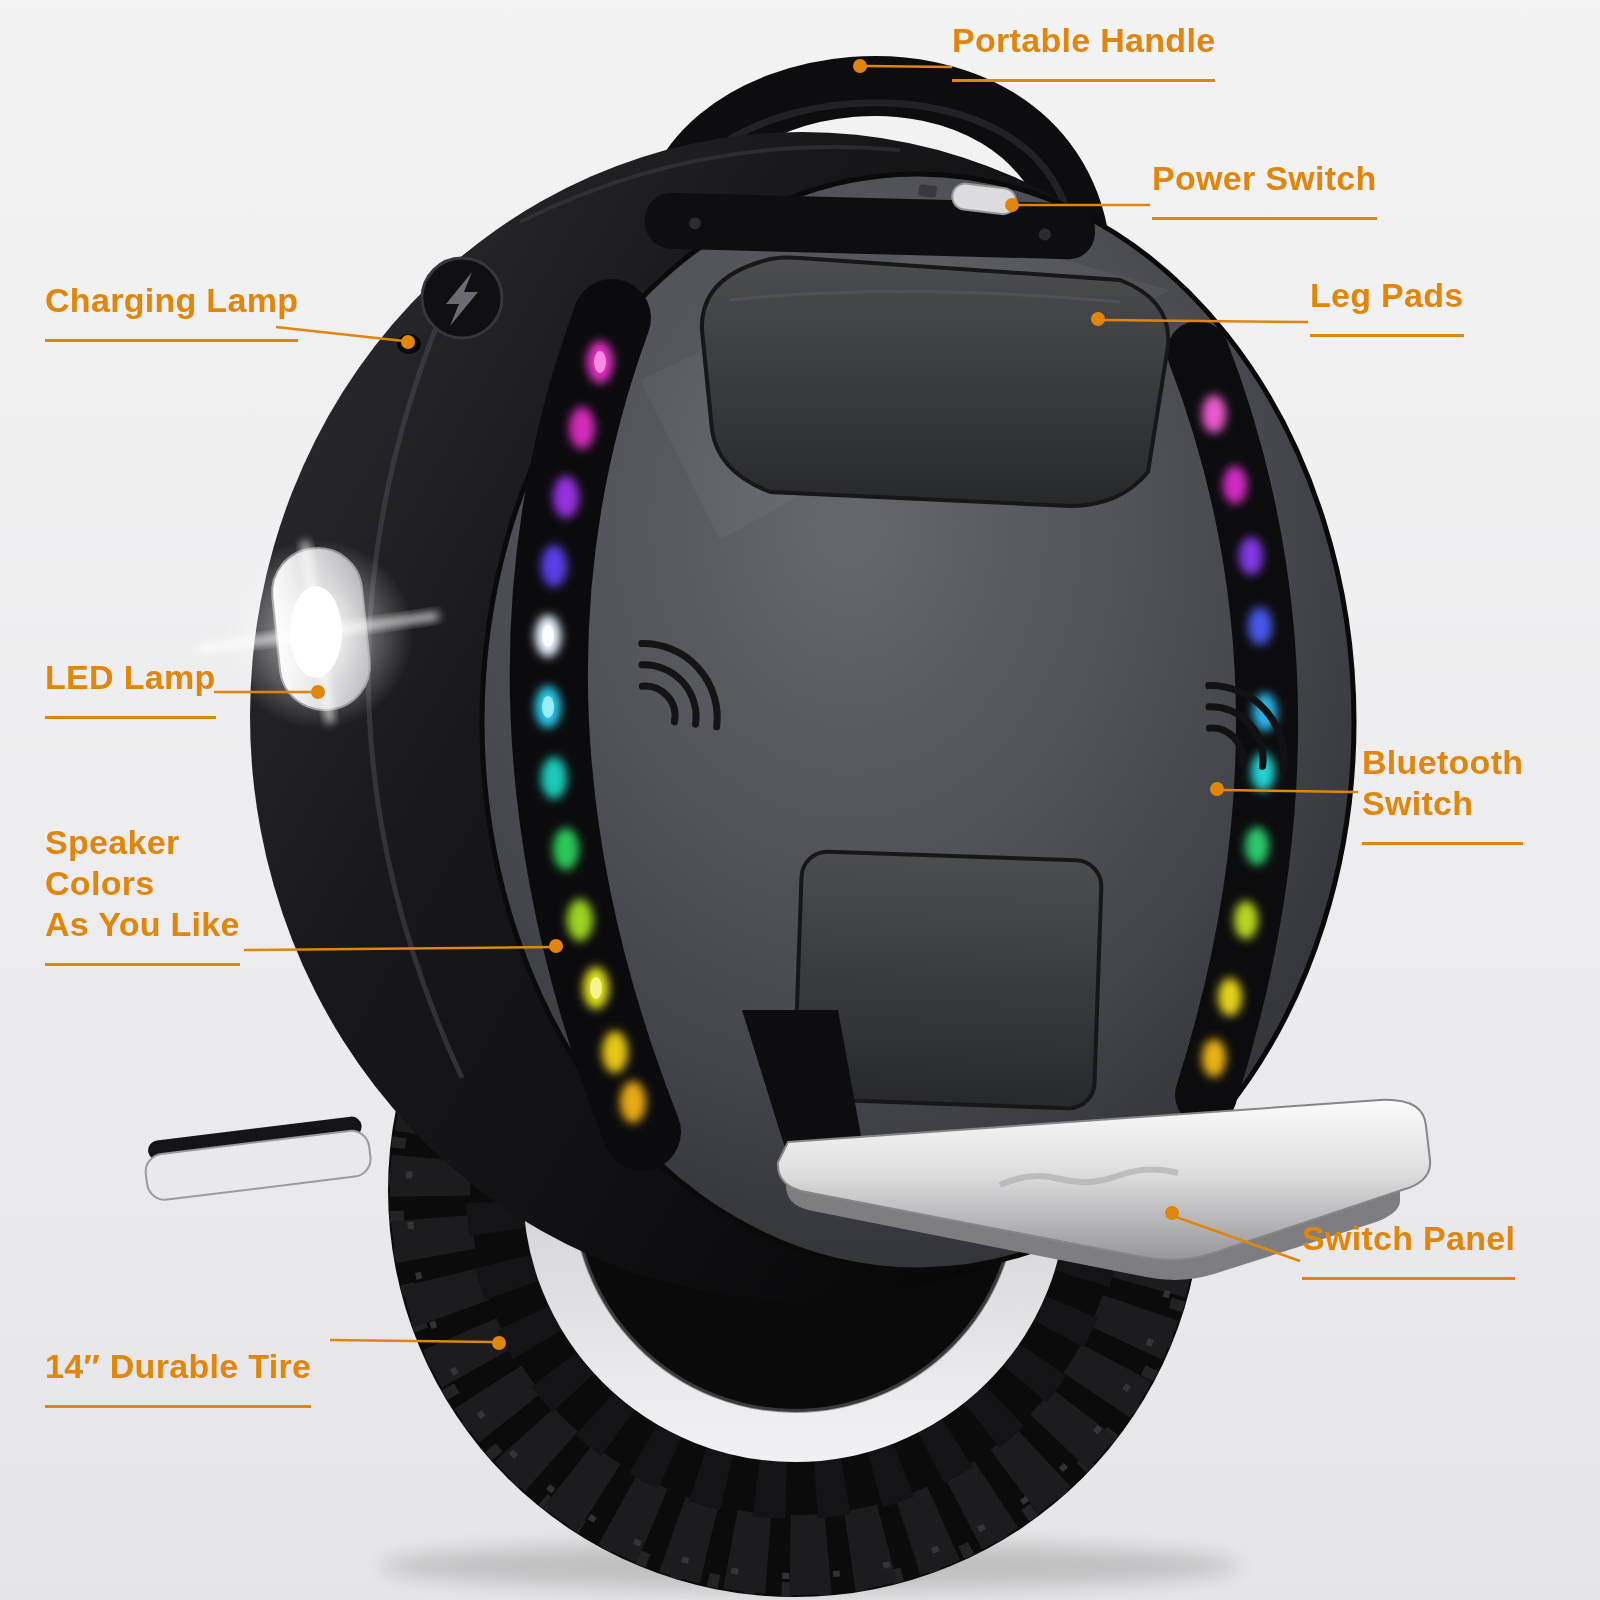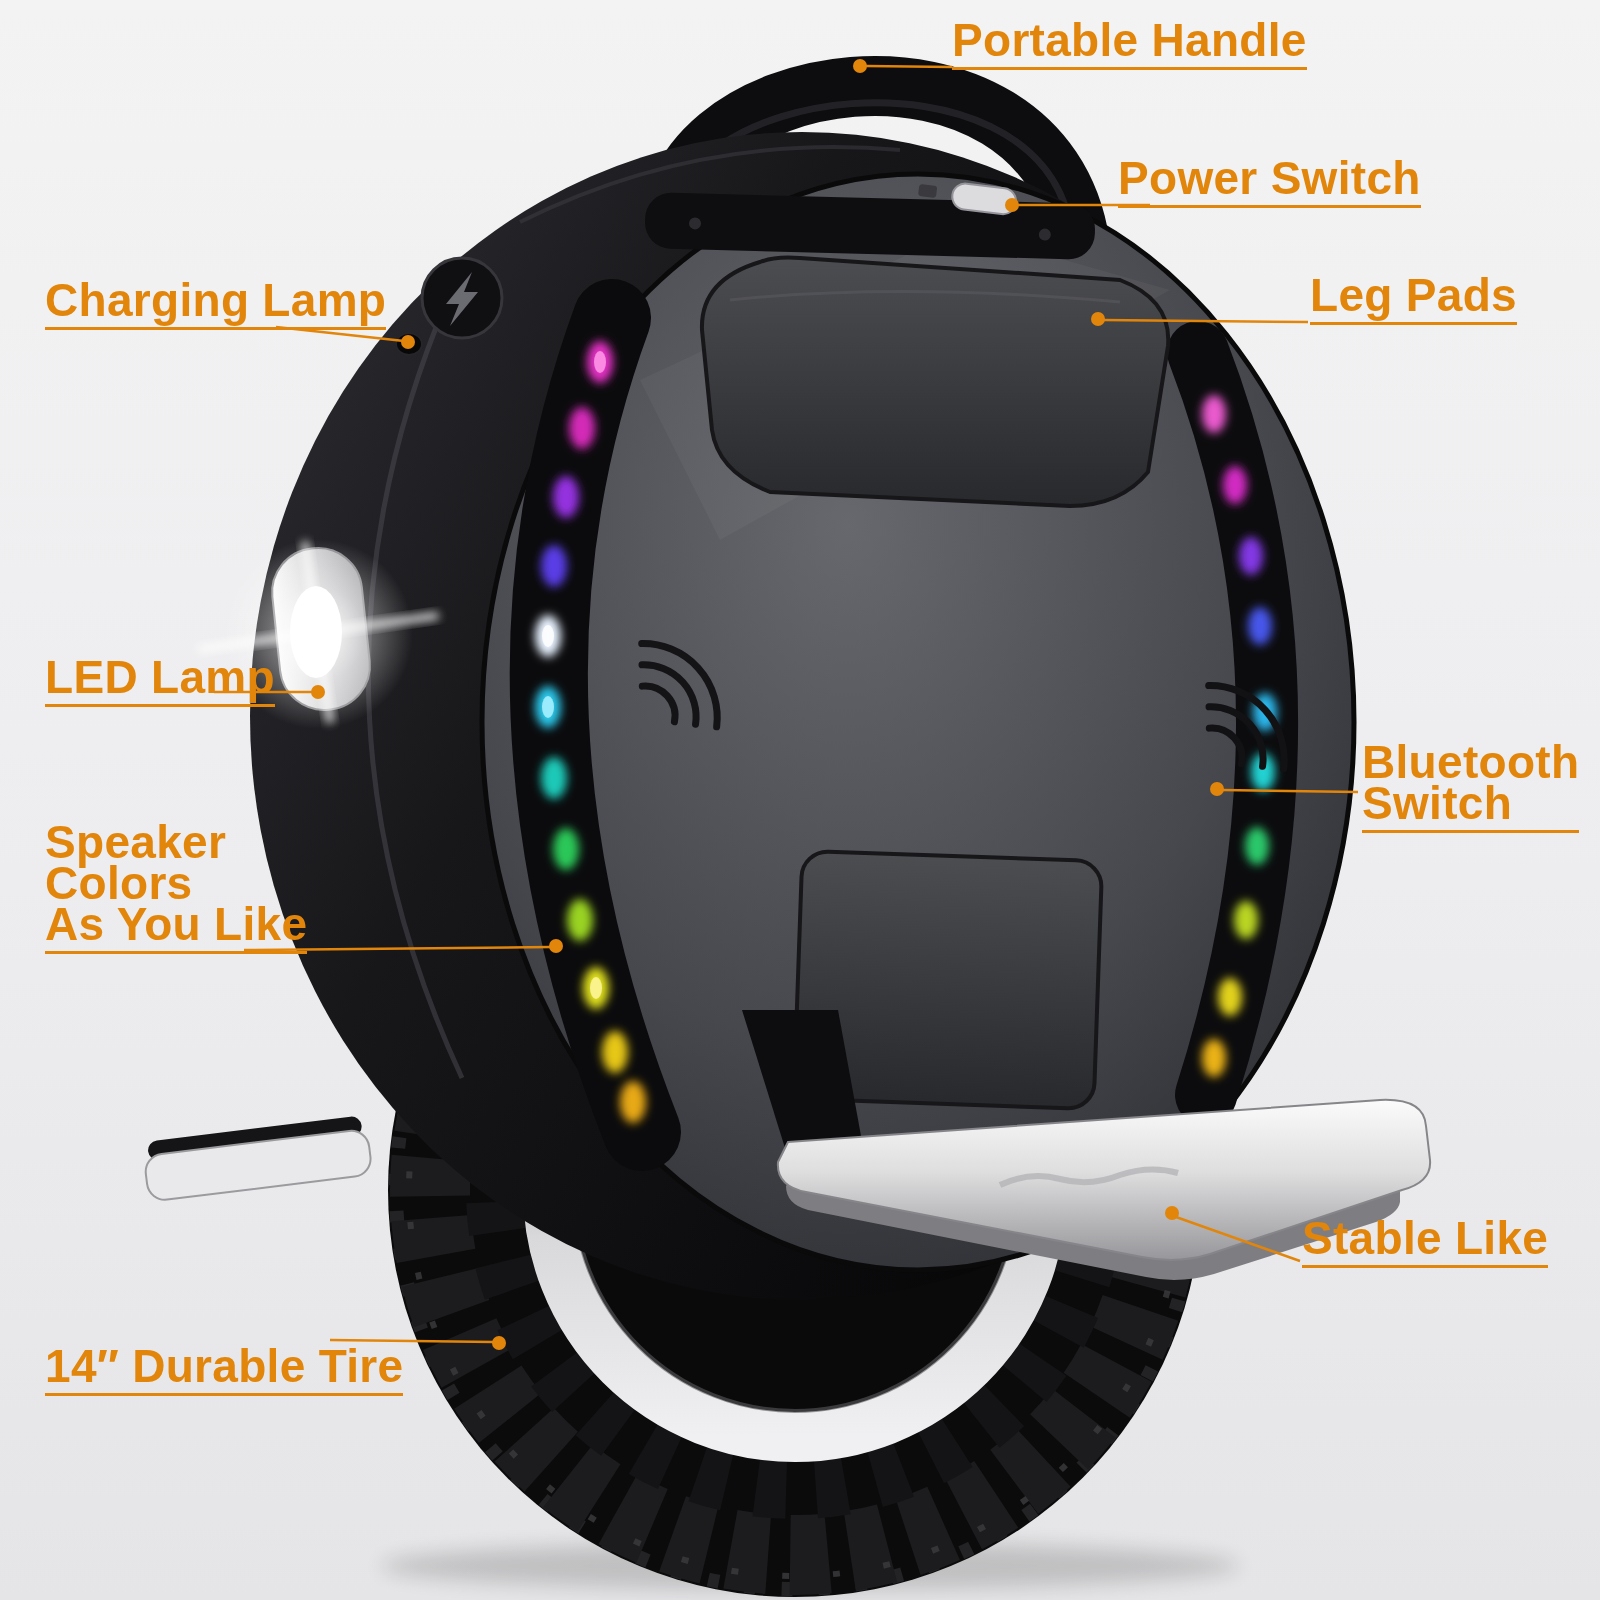--- a/index.html
+++ b/index.html
@@ -1,22 +1,22 @@
 <!DOCTYPE html>
 <html><head>
 <meta charset="utf-8">
 <style>
   html,body{margin:0;padding:0;}
   body{width:1600px;height:1600px;font-family:"Liberation Sans",sans-serif;}
   .stage{position:relative;width:1600px;height:1600px;overflow:hidden;
          background:linear-gradient(180deg,#f3f3f4 0%,#ededef 55%,#e5e5e7 100%);}
   .layer{position:absolute;left:0;top:0;}
   .label{position:absolute;display:inline-block;color:#E2850B;font-weight:700;
-         font-size:46px;line-height:41px;white-space:nowrap;letter-spacing:.3px;
-         border-bottom:3px solid #E2850B;padding-bottom:6px;}
+         font-size:34px;line-height:41px;white-space:nowrap;letter-spacing:.3px;
+         border-bottom:3px solid #E2850B;padding-bottom:18px;}
   .label .line{display:block;}
 </style>
 </head>
 <body>
 
 <div class="stage">
 
   <svg class="layer" width="1600" height="1600" viewBox="0 0 1600 1600">
     <defs>
       <linearGradient id="shellG" x1="0" y1="0" x2="1" y2="0.6">
@@ -213,36 +213,36 @@
       <circle cx="318" cy="692" r="7"></circle>
       <circle cx="1217" cy="789" r="7"></circle>
       <circle cx="556" cy="946" r="7"></circle>
       <circle cx="1172" cy="1213" r="7"></circle>
       <circle cx="499" cy="1343" r="7"></circle>
     </g>
   </svg>
 
   <div class="label" style="left:952px;top:20px">Portable Handle</div>
 
-  <div class="label" style="left:1118px;top:158px">Power Switch</div>
+  <div class="label" style="left:1152px;top:158px">Power Switch</div>
 
   <div class="label" style="left:45px;top:280px">Charging Lamp</div>
 
   <div class="label" style="left:1310px;top:275px">Leg Pads</div>
 
   <div class="label" style="left:45px;top:657px">LED Lamp</div>
 
   <div class="label" style="left:1362px;top:742px">
     <span class="line">Bluetooth</span>
     <span class="line">Switch</span>
   </div>
 
   <div class="label" style="left:45px;top:822px">
     <span class="line">Speaker</span>
     <span class="line">Colors</span>
     <span class="line">As You Like</span>
   </div>
 
-  <div class="label" style="left:1302px;top:1218px">Stable Like</div>
+  <div class="label" style="left:1302px;top:1218px">Switch Panel</div>
 
   <div class="label" style="left:45px;top:1346px">14″ Durable Tire</div>
 
 </div>
 
 </body></html>

